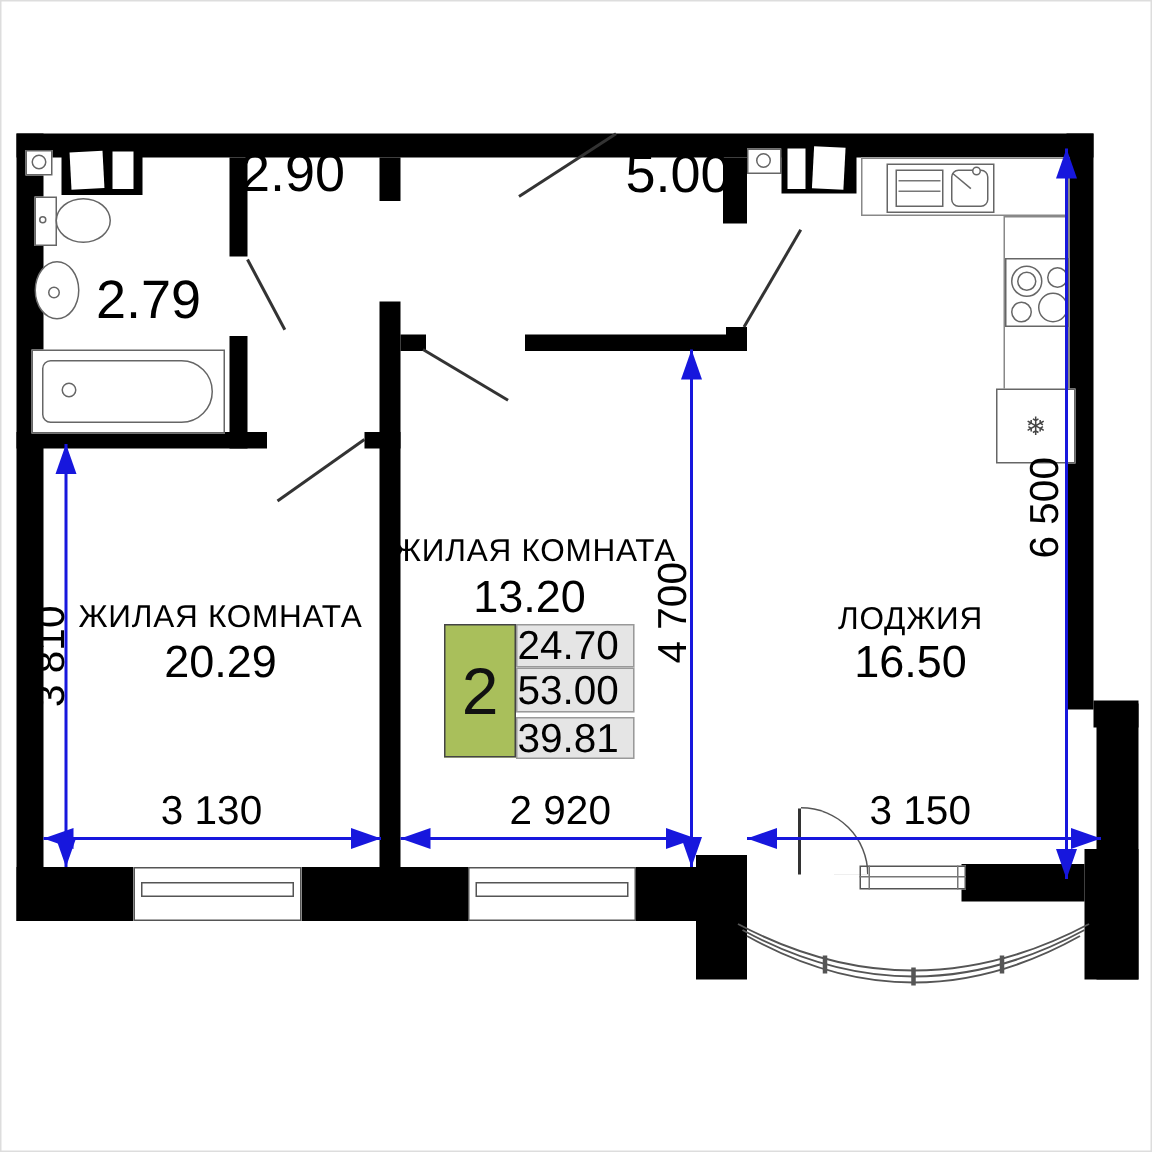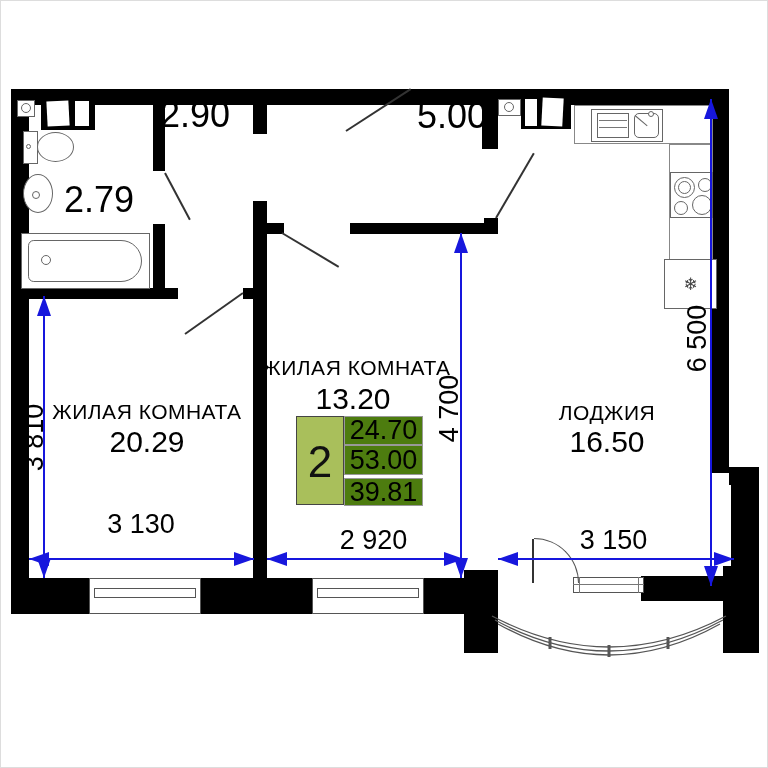--- a/index.html
+++ b/index.html
@@ -18,22 +18,22 @@
   .ar-d{border-left:7px solid transparent;border-right:7px solid transparent;border-top:20px solid #1717dd;}
   .doorline{position:absolute;height:2px;background:#333;transform-origin:0 50%;}
   .lbl{position:absolute;text-align:center;white-space:nowrap;}
   .room-name{font-size:21px;letter-spacing:0.5px;}
   .room-area{font-size:30px;}
   .small-area{font-size:36px;}
   .dim-t{font-size:27px;}
   .rot{transform:rotate(-90deg);}
   .info-green{position:absolute;background:#a9bf5b;border:1.5px solid #444;box-sizing:border-box;
               text-align:center;font-size:44px;color:#111;}
-  .info-cell{position:absolute;background:#4d7c0f;border:1.5px solid #999;box-sizing:border-box;
-             text-align:center;font-size:27px;}
+  .info-cell{position:absolute;background:#e5e5e5;border:1.5px solid #999;box-sizing:border-box;
+             font-size:27px;}
   .circ{position:absolute;border:1px solid #666;border-radius:50%;background:#fff;box-sizing:border-box;}
 </style>
 </head>
 <body>
 
 <div id="plan">
 
   <div class="wall" style="left:10px;top:88px;width:718px;height:16px;"></div>
   <div class="wall" style="left:10px;top:88px;width:18px;height:525px;"></div>
   <div class="wall" style="left:710px;top:88px;width:18px;height:384px;"></div>
@@ -139,21 +139,21 @@
   <div class="ar ar-d" style="left:36px;top:557px;"></div>
 
   <div class="dline" style="left:459px;top:232px;width:2px;height:345px;"></div>
   <div class="ar ar-u" style="left:453px;top:232px;"></div>
   <div class="ar ar-d" style="left:453px;top:557px;"></div>
 
   <div class="dline" style="left:709px;top:98px;width:2px;height:487px;"></div>
   <div class="ar ar-u" style="left:703px;top:98px;"></div>
   <div class="ar ar-d" style="left:703px;top:565px;"></div>
 
-  <div class="lbl dim-t" style="left:70px;top:508px;width:140px;">3 130</div>
+  <div class="lbl dim-t" style="left:70px;top:524px;width:140px;">3 130</div>
   <div class="lbl dim-t" style="left:300px;top:524px;width:145px;">2 920</div>
   <div class="lbl dim-t" style="left:540px;top:524px;width:145px;">3 150</div>
   <div class="lbl dim-t rot" style="left:-37px;top:421px;width:140px;">3 810</div>
   <div class="lbl dim-t rot" style="left:378px;top:392px;width:140px;">4 700</div>
   <div class="lbl dim-t rot" style="left:626px;top:322px;width:140px;">6 500</div>
 
   <div class="lbl small-area" style="left:58px;top:178px;width:80px;">2.79</div>
   <div class="lbl small-area" style="left:144px;top:93px;width:100px;">2.90</div>
   <div class="lbl small-area" style="left:401px;top:94px;width:100px;">5.00</div>
 

